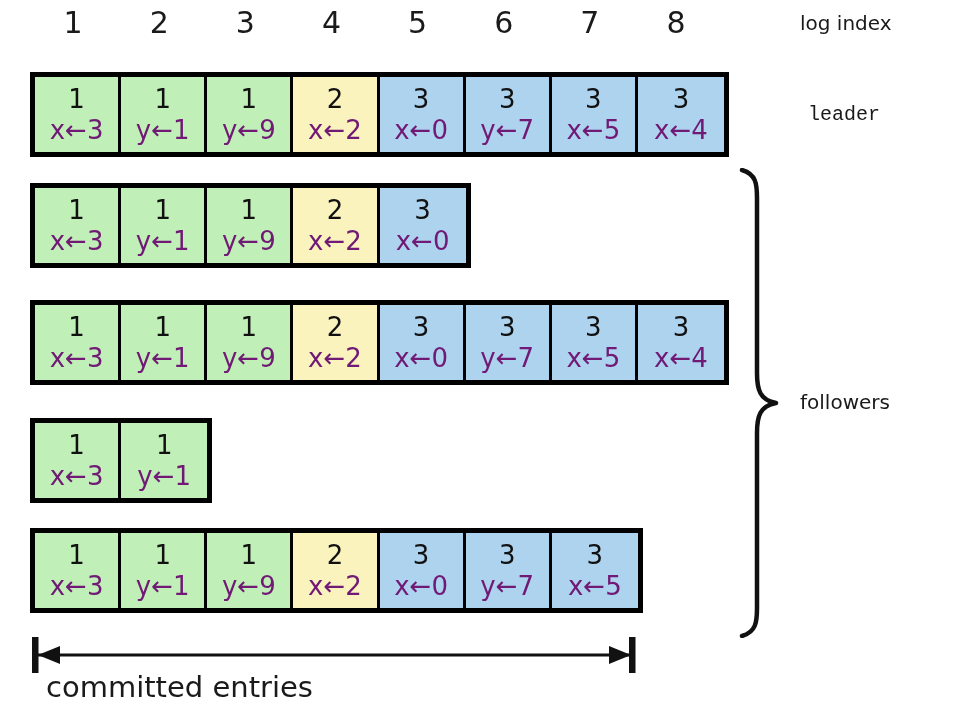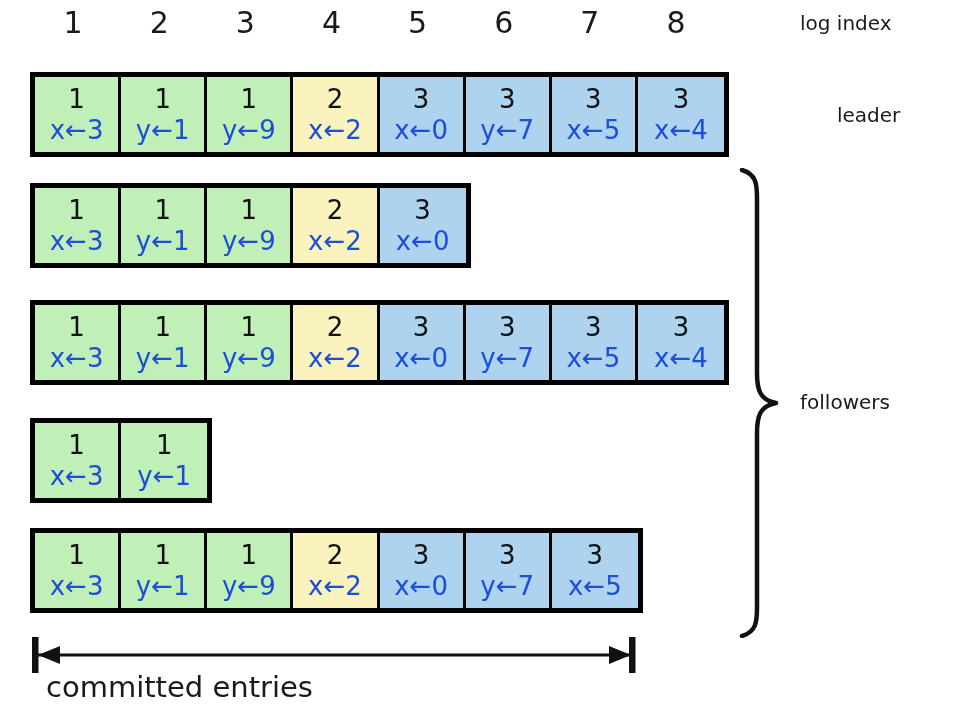--- a/index.html
+++ b/index.html
@@ -70,21 +70,21 @@
   .entry-term {
     font-size: 26px;
     line-height: 30px;
     color: #111111;
     text-align: center;
     width: 100%;
   }
   .entry-cmd {
     font-size: 26px;
     line-height: 32px;
-    color: #1d4ed8;
+    color: #701a75;
     text-align: center;
     width: 100%;
     white-space: nowrap;
   }
 
   
   .side-label {
     position: absolute;
     font-size: 20px;
     line-height: 34px;
@@ -263,21 +263,21 @@
         </div>
         <div class="entry" style="background: rgb(173, 211, 239);">
           <div class="entry-term">3</div>
           <div class="entry-cmd">x←5</div>
         </div>
       </div>
     </div>
 
   <div class="side-label" style="left:800px; top:6px;">log index</div>
 
-  <div class="side-label" style="left:837px; top:98px;">leader</div>
+  <div class="side-label" style="left:808px; top:98px;font-family:Liberation Mono, monospace;">leader</div>
 
   <div class="side-label" style="left:800px; top:385px;">followers</div>
 
   <svg id="brace" viewBox="0 0 46 470" preserveAspectRatio="none">
     <path d="M 6,2
              C 20,6 21,16 21,30
              L 21,205
              C 21,222 24,232 40,235
              C 24,238 21,248 21,265
              L 21,440

